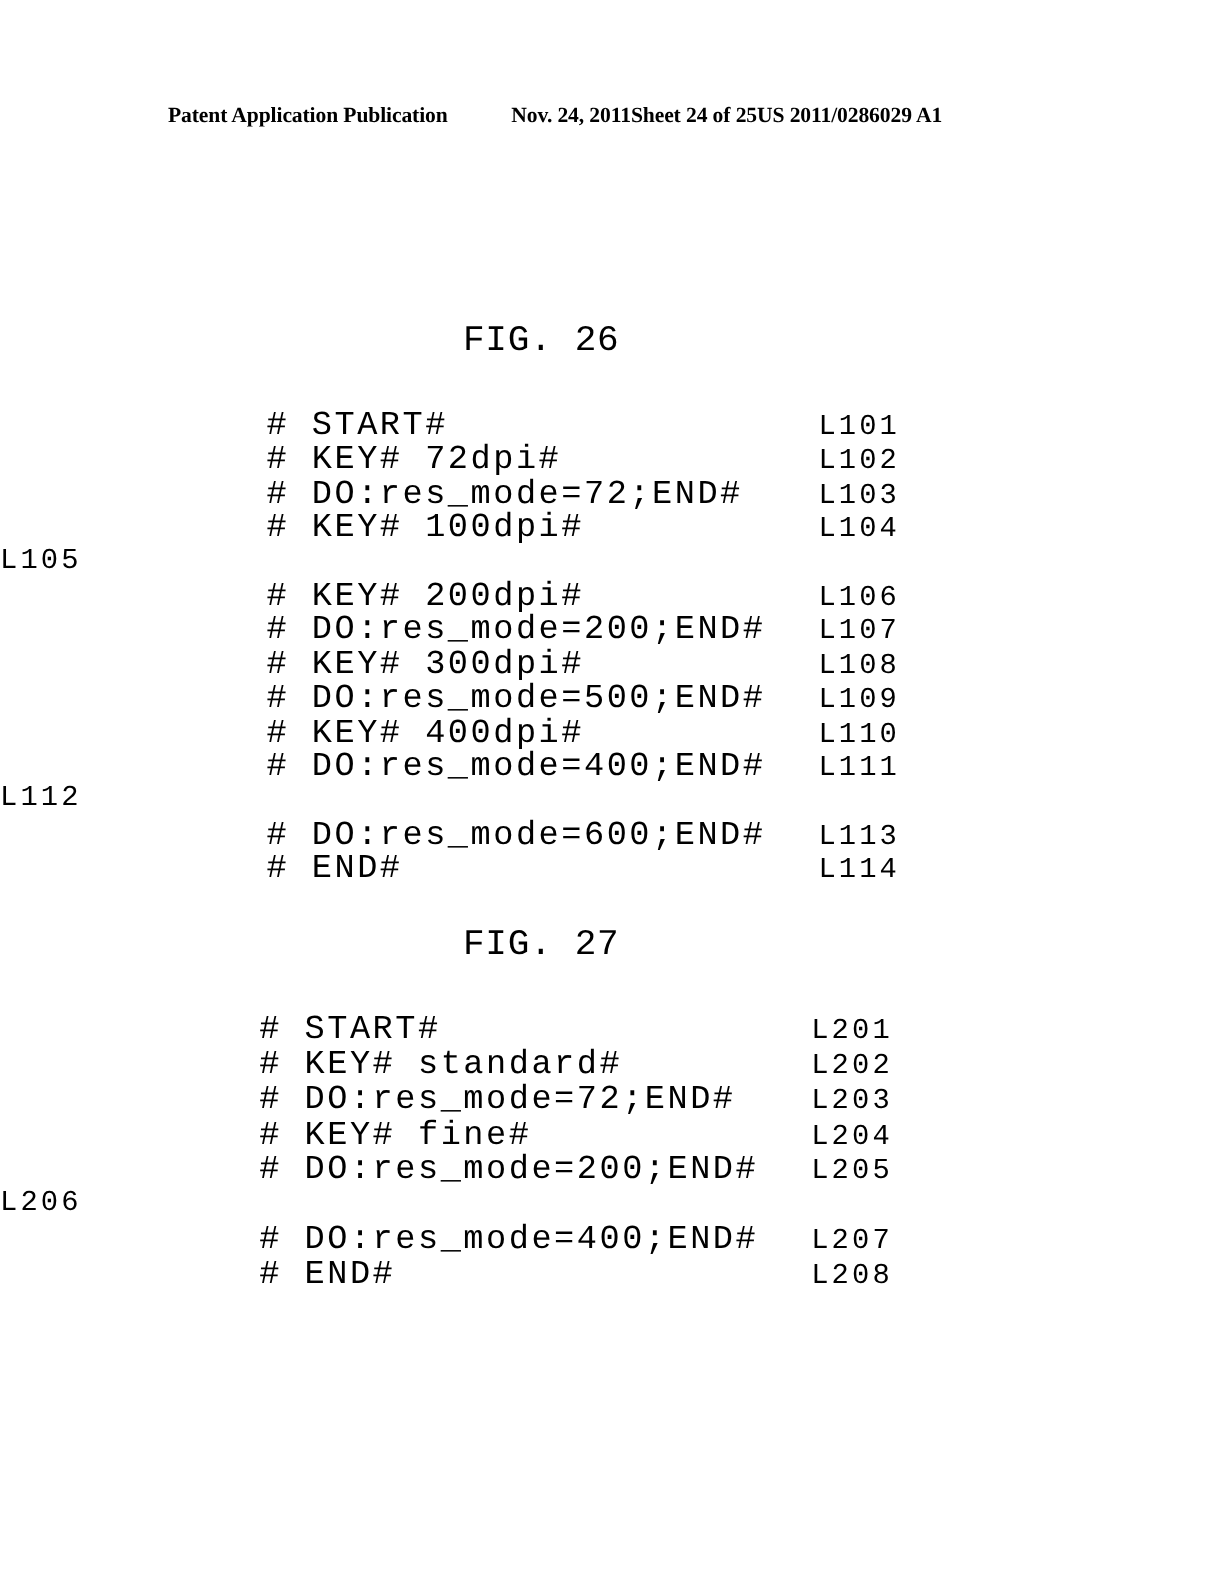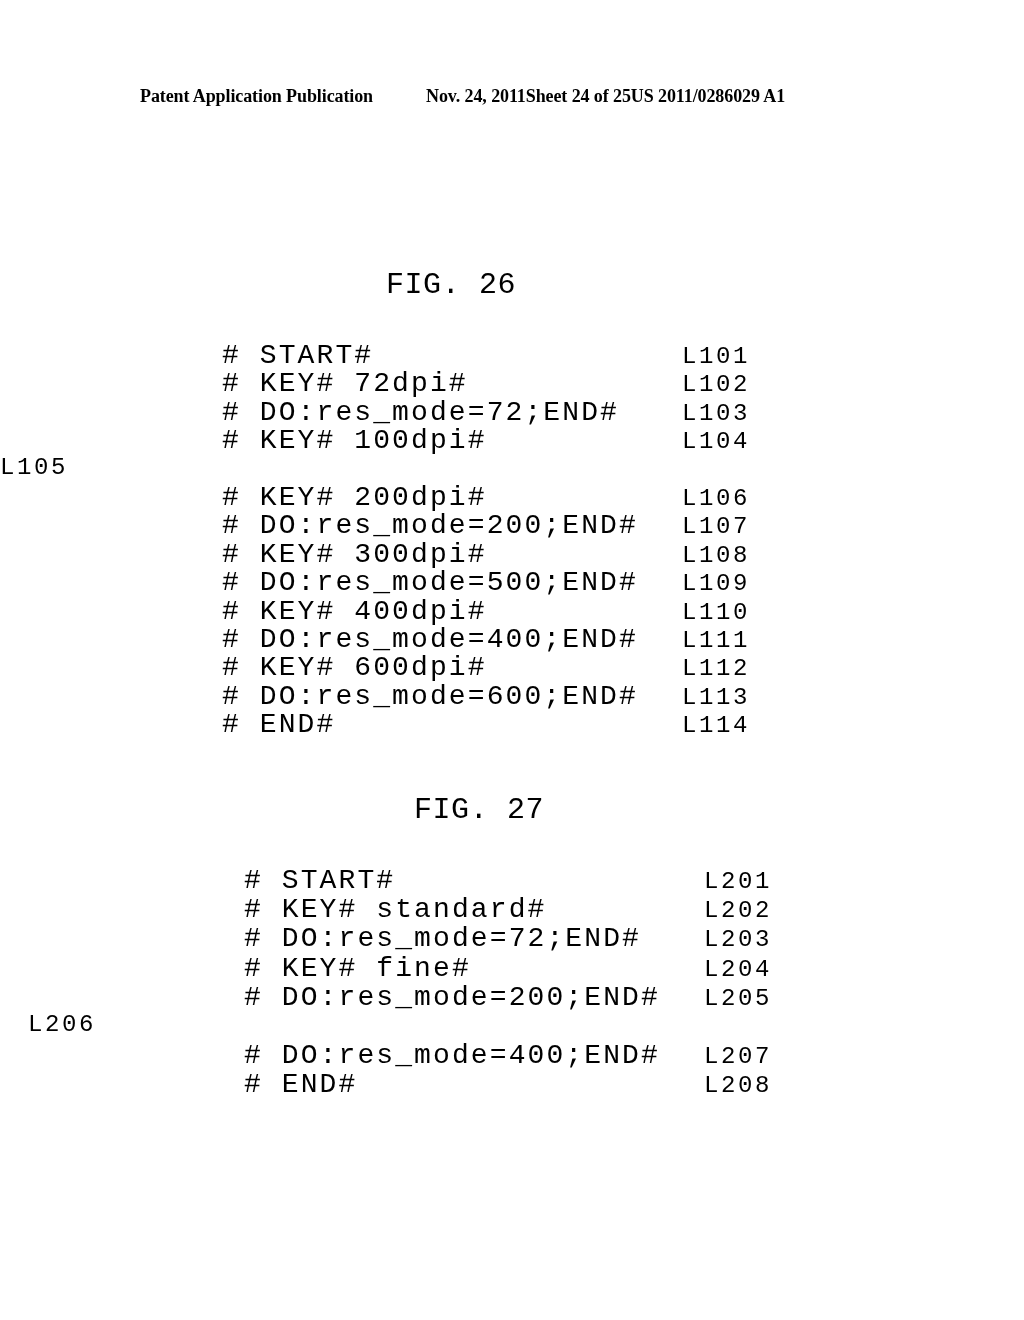--- a/index.html
+++ b/index.html
@@ -35,21 +35,21 @@
   .page-header .hdr-patentno { }
 
   
   .figure {
     position: absolute;
     left: 0;
     width: 892px;
     font-family: Liberation Mono, monospace;
   }
   #figure-26 { top: 268px; }
-  #figure-27 { top: 793px; padding-left: 28px; }
+  #figure-27 { top: 771px; }
 
   .figure-title {
     text-align: center;
     font-size: 30px;
     font-weight: normal;
     letter-spacing: 0.6px;
     margin: 0 0 38px 0;
     padding-left: 10px;
   }
 
@@ -130,21 +130,20 @@
       </li>
       <li class="code-row">
         <span class="code-text"># KEY# 400dpi#</span>
         <span class="line-label">L110</span>
       </li>
       <li class="code-row">
         <span class="code-text"># DO:res_mode=400;END#</span>
         <span class="line-label">L111</span>
       </li>
       <li class="code-row">
-        <span class="code-text"># KEY# 600dpi#</span>
         <span class="line-label">L112</span>
       </li>
       <li class="code-row">
         <span class="code-text"># DO:res_mode=600;END#</span>
         <span class="line-label">L113</span>
       </li>
       <li class="code-row">
         <span class="code-text"># END#</span>
         <span class="line-label">L114</span>
       </li>

